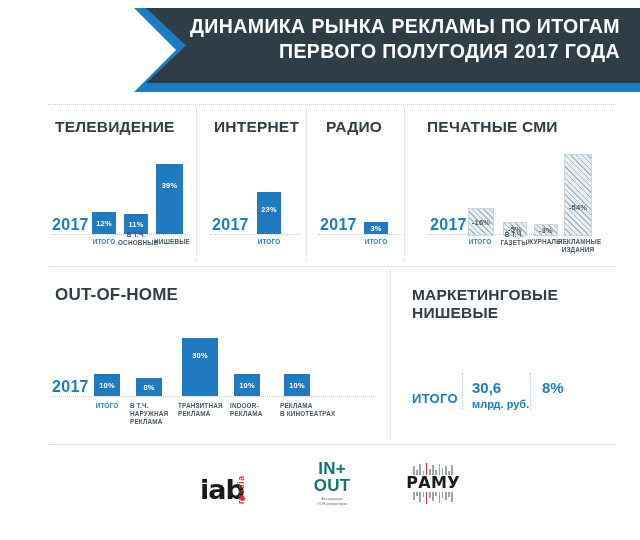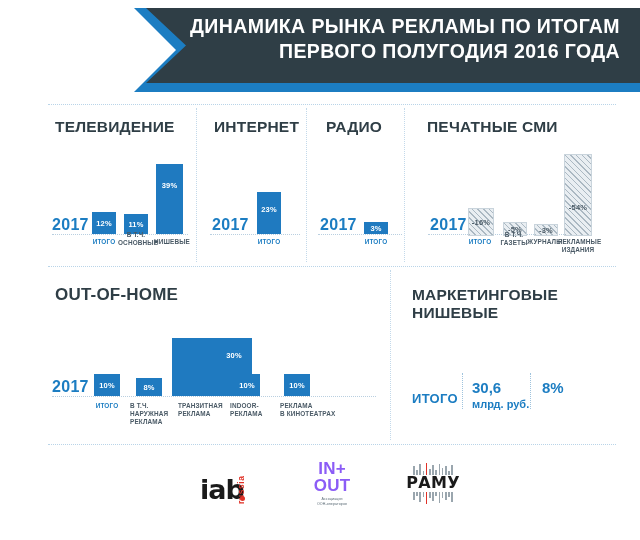--- a/index.html
+++ b/index.html
@@ -99,21 +99,21 @@
   .iab-dot{
     position:absolute;width:5px;height:5px;border-radius:50%;
     background:#e03127;right:-1px;bottom:2px;
   }
   .iab-russia{
     position:absolute;left:46px;bottom:-1px;
     color:#e03127;font-size:8.5px;font-weight:bold;letter-spacing:.6px;
     transform:rotate(-90deg);transform-origin:left bottom;white-space:nowrap;
   }
   .inout{
-    color:#8b5cf6;font-weight:bold;font-size:17px;line-height:17px;
+    color:#0f766e;font-weight:bold;font-size:17px;line-height:17px;
     letter-spacing:.2px;text-align:center;
   }
   .inout-sub{
     color:#5b6b76;font-size:3.6px;line-height:4.6px;text-align:center;
     margin-top:3px;letter-spacing:.1px;
   }
   .ramu-word{
     font-family:"DejaVu Sans",sans-serif;font-weight:bold;font-size:16px;
     color:#1a1a1a;letter-spacing:.3px;line-height:16px;text-align:center;
   }
@@ -124,21 +124,21 @@
 </head>
 <body>
 
 <div class="page">
 
   <div class="header">
     <div class="hdr-accent"></div>
     <div class="hdr-main"></div>
     <div class="hdr-title">
       <span>ДИНАМИКА РЫНКА РЕКЛАМЫ ПО ИТОГАМ</span>
-      <span>ПЕРВОГО ПОЛУГОДИЯ 2016 ГОДА</span>
+      <span>ПЕРВОГО ПОЛУГОДИЯ 2017 ГОДА</span>
     </div>
   </div>
 
   <div class="hdiv" style="top:104px;"></div>
   <div class="hdiv" style="top:266px;"></div>
   <div class="hdiv" style="top:444px;"></div>
   <div class="vdiv" style="left:196px;top:108px;height:154px;"></div>
   <div class="vdiv" style="left:306px;top:108px;height:154px;"></div>
   <div class="vdiv" style="left:404px;top:108px;height:154px;"></div>
   <div class="vdiv" style="left:390px;top:270px;height:170px;"></div>
@@ -242,21 +242,21 @@
   <div class="chart" style="left:48px;top:318px;width:340px;height:115px;">
     <div class="axis" style="left:4px;top:78px;width:324px;"></div>
     <div class="year" style="left:4px;top:60px;">2017</div>
 
     <div class="bar" style="left:46px;top:56px;width:26px;height:22px;">
       <span class="val">10%</span>
     </div>
     <div class="bar" style="left:88px;top:60px;width:26px;height:18px;">
       <span class="val">8%</span>
     </div>
-    <div class="bar" style="left:124px;top:20px;width:36px;height:58px;padding-left:44px;">
+    <div class="bar" style="left:134px;top:20px;width:36px;height:58px;">
       <span class="val" style="position:relative;top:-12px;">30%</span>
     </div>
     <div class="bar" style="left:186px;top:56px;width:26px;height:22px;">
       <span class="val">10%</span>
     </div>
     <div class="bar" style="left:236px;top:56px;width:26px;height:22px;">
       <span class="val">10%</span>
     </div>
 
     <div class="blabel hl" style="left:40px;top:84px;width:38px;">

